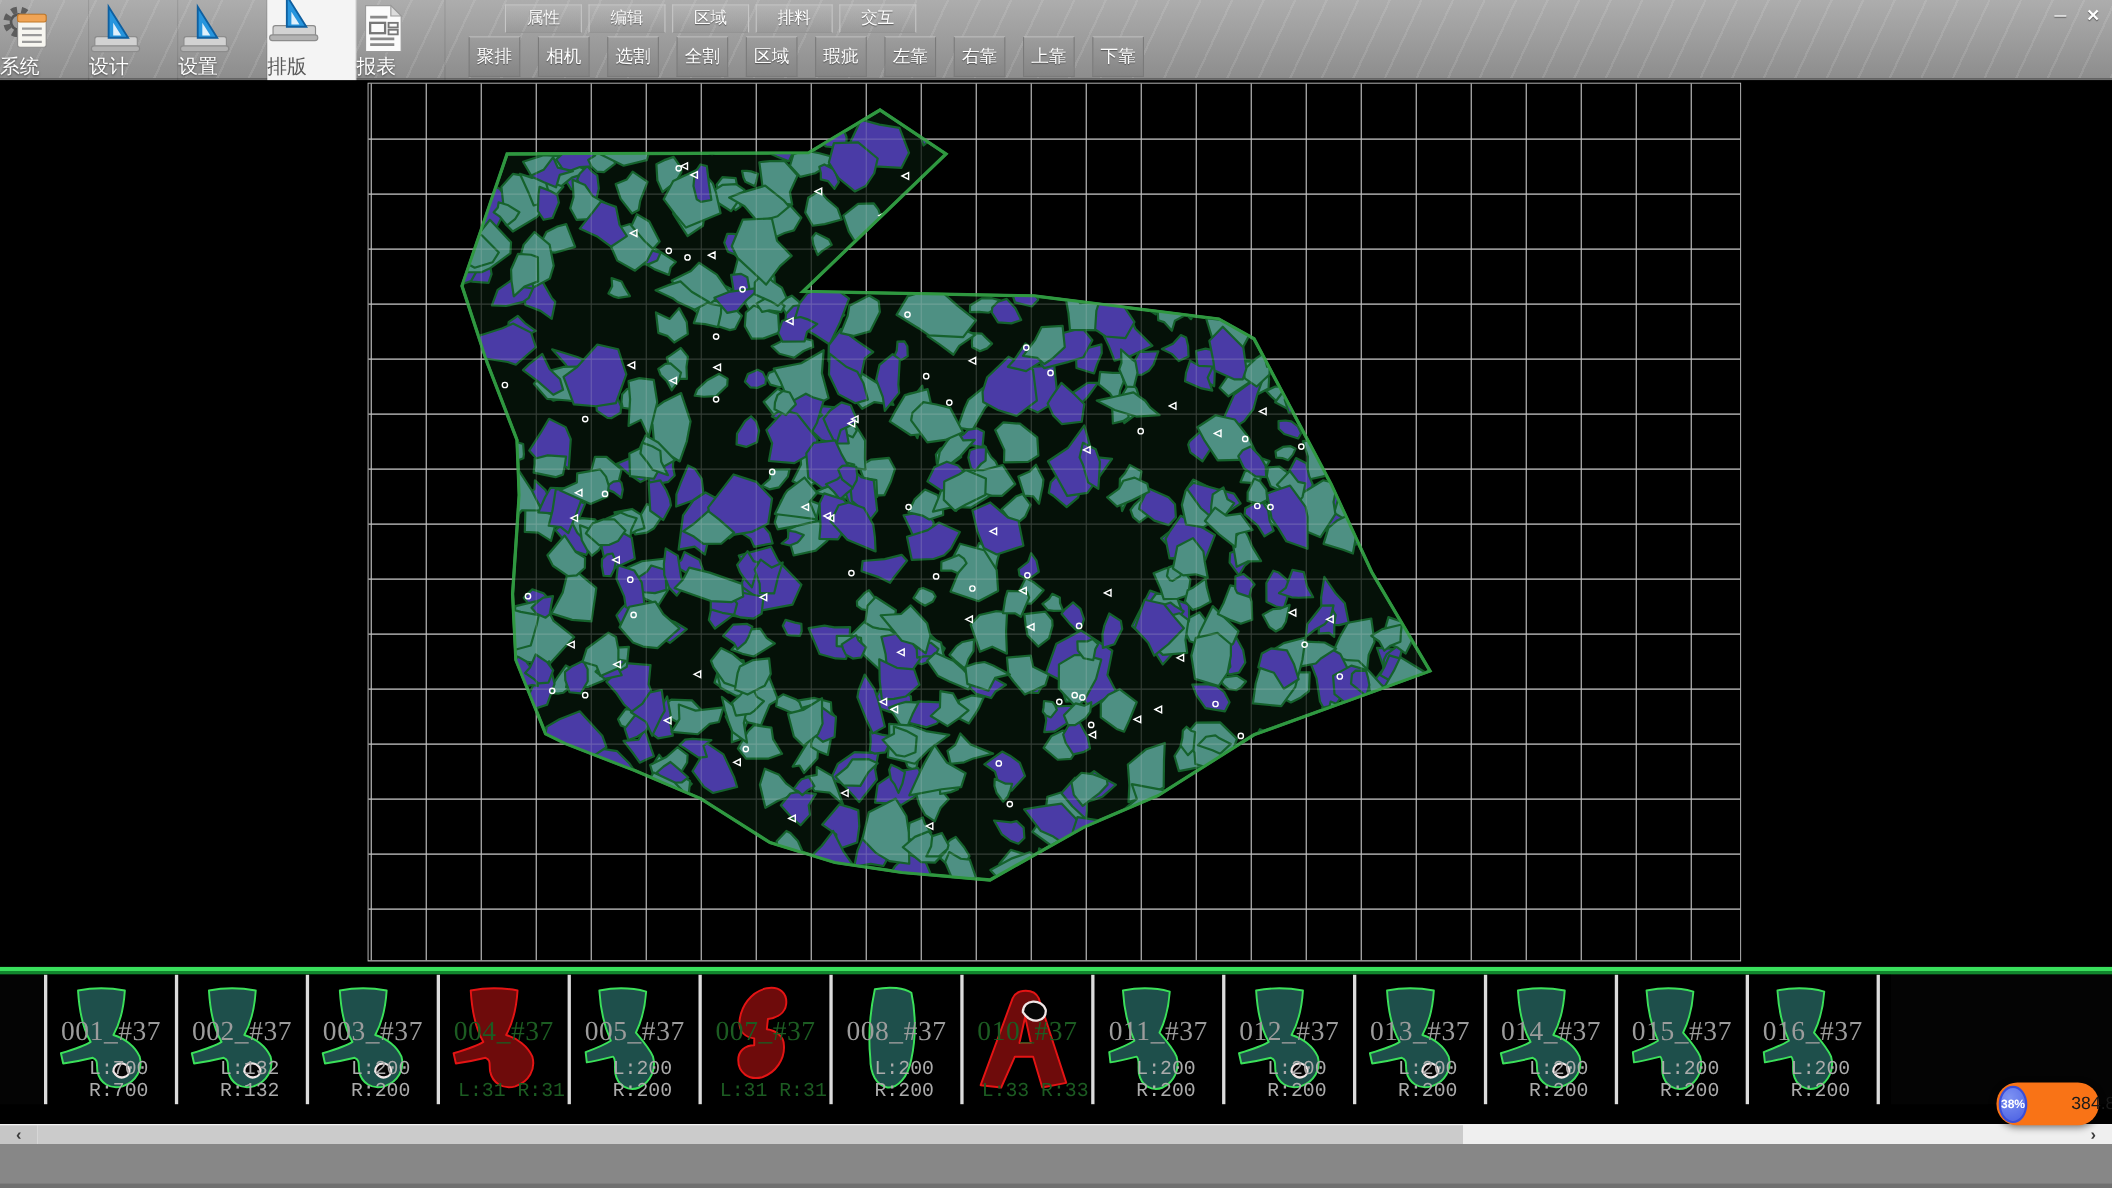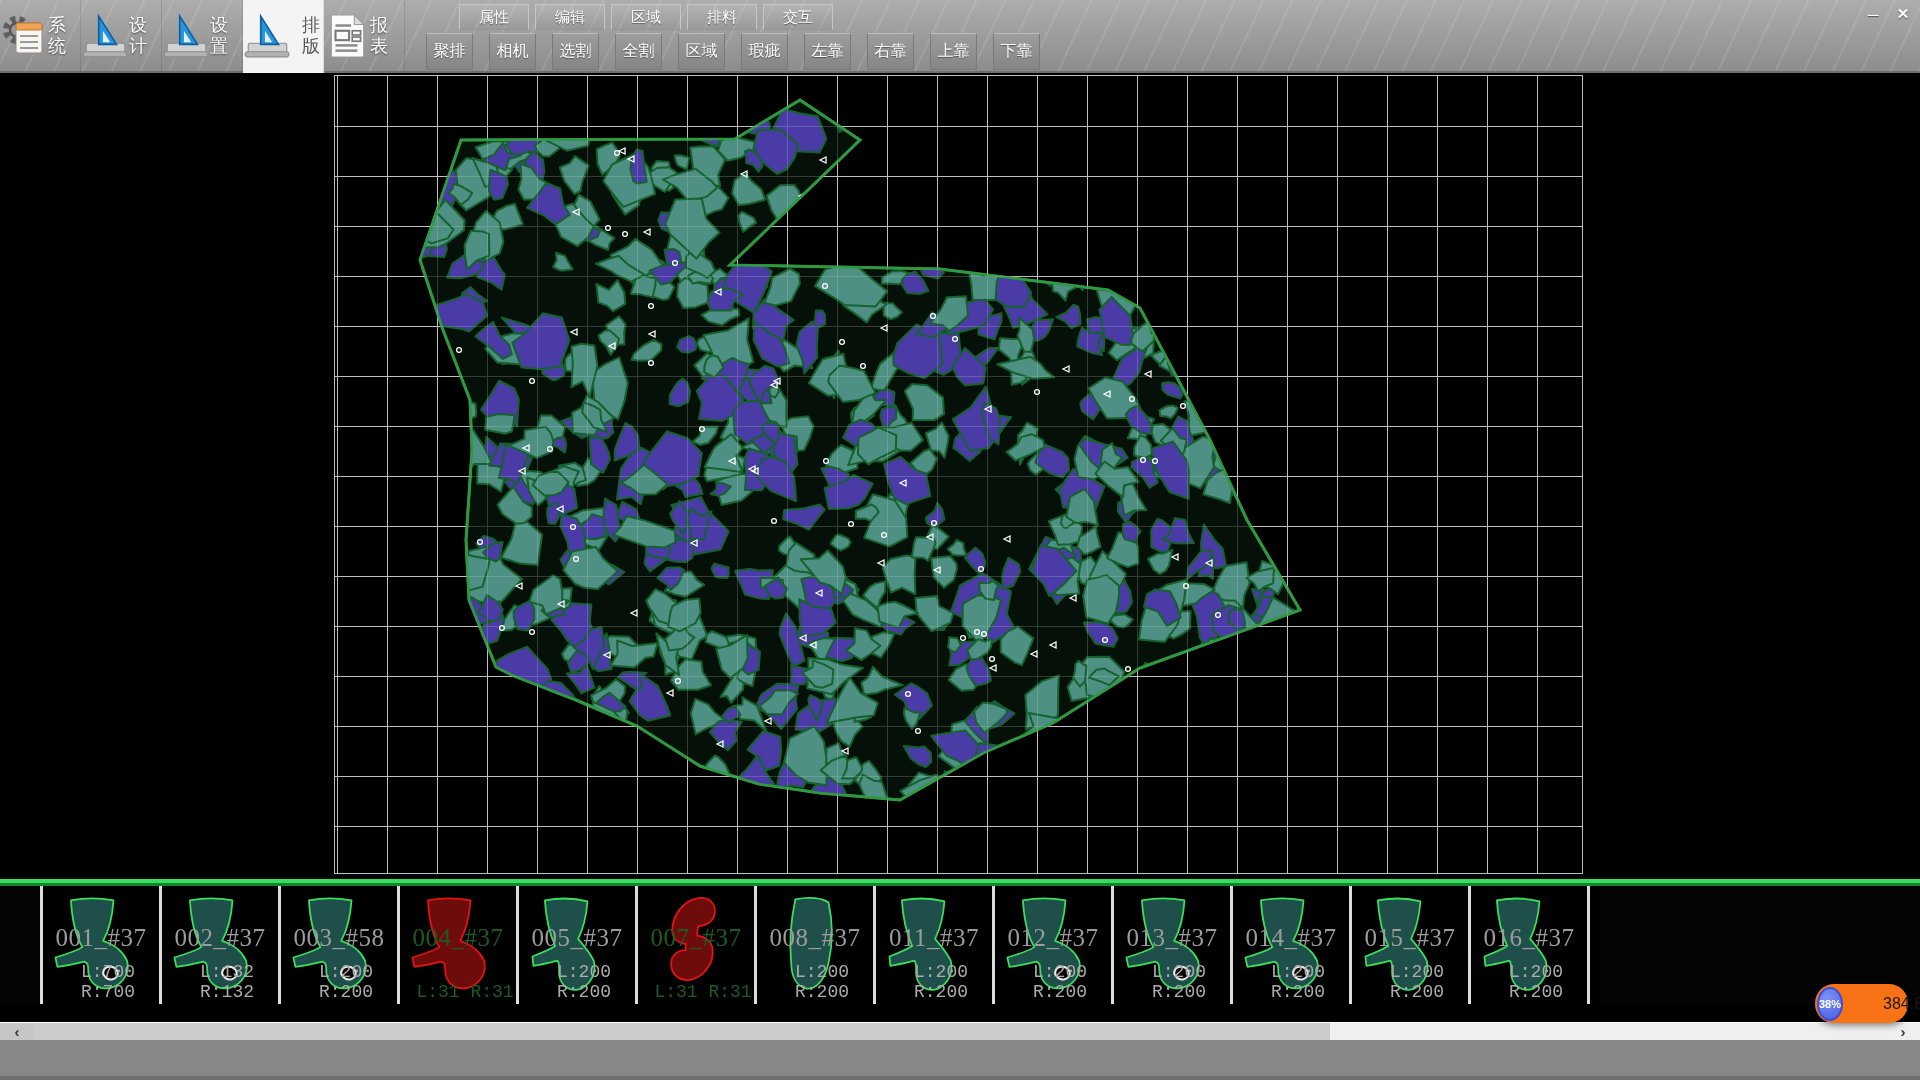--- a/index.html
+++ b/index.html
@@ -7,21 +7,21 @@
        font-family:"Liberation Sans",sans-serif;-webkit-font-smoothing:antialiased;}
   .app{position:absolute;inset:0;}
 
   
   .titlebar{position:absolute;top:0;left:0;width:1920px;height:73px;box-sizing:border-box;
     background:
       repeating-linear-gradient(295deg, rgba(255,255,255,0.10) 0 2px, rgba(255,255,255,0) 2px 26px),
       linear-gradient(#adadad,#8d8d8d);
     border-bottom:2px solid #6e6e6e;}
   .main-buttons{position:absolute;left:0;top:0;height:73px;display:flex;}
-  .main-btn{width:81px;height:73px;display:flex;flex-direction:row;align-items:center;
+  .main-btn{width:81px;height:73px;display:flex;flex-direction:column;align-items:flex-start;
     justify-content:flex-end;padding-bottom:2px;box-sizing:border-box;cursor:pointer;
     border-right:1px solid rgba(0,0,0,0.10);}
   .main-btn .icon{width:48px;height:48px;display:flex;align-items:center;justify-content:center;}
   .main-btn .lbl{font-size:18px;line-height:21px;color:#fff;text-shadow:0 1px 2px rgba(0,0,0,0.55);}
   .main-btn.active{background:#f4f4f4;gap:11px;}
   .main-btn.active .lbl{color:#585858;text-shadow:none;}
 
   .menu-tabs{position:absolute;left:459px;top:4px;display:flex;gap:6px;}
   .menu-tab{width:70px;height:26px;line-height:24px;text-align:center;color:#fff;font-size:15px;
     border:1px solid #c6c6c6;border-bottom-color:#949494;box-sizing:border-box;cursor:pointer;
@@ -1063,21 +1063,21 @@
           <path d="M53,79 C53,70 64,70 67,77 C68,84 58,88 53,79 Z" fill="#060606" stroke="#f0e6e6" stroke-width="2"></path>
         </svg>
         <div class="t-name">002_#37</div>
         <div class="t-meta">L:132 R:132</div>
       </div>
       <div class="thumb">
         <svg width="110" height="112" viewBox="-3 -3 106 106">
         <path d="M22,8 C38,5 52,6 63,8 C62,24 58,38 53,47 C63,50 72,57 76,66 C79,77 73,88 61,92 C50,95 41,89 39,79 C38,73 40,69 35,67 C27,69 17,71 9,72 L7,63 C17,60 27,57 33,53 C26,41 23,25 22,8 Z" fill="#1E4F4B" stroke="#3BE05A" stroke-width="1.7" fill-rule="evenodd" stroke-linejoin="round"></path>
           <path d="M53,79 C53,70 64,70 67,77 C68,84 58,88 53,79 Z" fill="#060606" stroke="#f0e6e6" stroke-width="2"></path>
         </svg>
-        <div class="t-name">003_#58</div>
+        <div class="t-name">003_#37</div>
         <div class="t-meta">L:200 R:200</div>
       </div>
       <div class="thumb red">
         <svg width="110" height="112" viewBox="-3 -3 106 106">
         <path d="M22,8 C38,5 52,6 63,8 C62,24 58,38 53,47 C63,50 72,57 76,66 C79,77 73,88 61,92 C50,95 41,89 39,79 C38,73 40,69 35,67 C27,69 17,71 9,72 L7,63 C17,60 27,57 33,53 C26,41 23,25 22,8 Z" fill="#6E0B0B" stroke="#E41414" stroke-width="1.7" fill-rule="evenodd" stroke-linejoin="round"></path>
         </svg>
         <div class="t-name">004_#37</div>
         <div class="t-meta">L:31 R:31</div>
       </div>
       <div class="thumb">
@@ -1093,20 +1093,28 @@
         </svg>
         <div class="t-name">007_#37</div>
         <div class="t-meta">L:31 R:31</div>
       </div>
       <div class="thumb">
         <svg width="110" height="112" viewBox="-3 -3 106 106">
         <path d="M32,7 C46,4 58,6 64,10 C68,28 68,50 64,68 C61,84 52,94 43,93 C33,91 28,81 28,67 C26,47 28,26 32,7 Z" fill="#1E4F4B" stroke="#3BE05A" stroke-width="1.7" fill-rule="evenodd" stroke-linejoin="round"></path>
         </svg>
         <div class="t-name">008_#37</div>
         <div class="t-meta">L:200 R:200</div>
+      </div>
+      <div class="thumb red">
+        <svg width="110" height="112" viewBox="-3 -3 106 106">
+        <path d="M10,91 L28,93 L40,66 L56,66 L64,93 L85,89 L61,15 C57,6 42,6 38,15 Z M44,54 L54,54 L49,31 Z" fill="#6E0B0B" stroke="#E41414" stroke-width="1.7" fill-rule="evenodd" stroke-linejoin="round"></path>
+          <path d="M47,27 C47,15 64,15 67,25 C68,35 55,39 47,27 Z" fill="#060606" stroke="#f0e6e6" stroke-width="2"></path>
+        </svg>
+        <div class="t-name">010_#37</div>
+        <div class="t-meta">L:33 R:33</div>
       </div>
       <div class="thumb">
         <svg width="110" height="112" viewBox="-3 -3 106 106">
         <path d="M20,8 C36,5 50,6 61,9 C60,23 57,35 52,45 C58,52 64,59 67,66 C70,77 65,88 55,93 C45,97 36,91 34,81 C33,74 35,69 32,66 C24,68 16,70 9,71 L8,62 C16,59 24,56 30,52 C24,39 21,24 20,8 Z" fill="#1E4F4B" stroke="#3BE05A" stroke-width="1.7" fill-rule="evenodd" stroke-linejoin="round"></path>
         </svg>
         <div class="t-name">011_#37</div>
         <div class="t-meta">L:200 R:200</div>
       </div>
       <div class="thumb">
         <svg width="110" height="112" viewBox="-3 -3 106 106">

